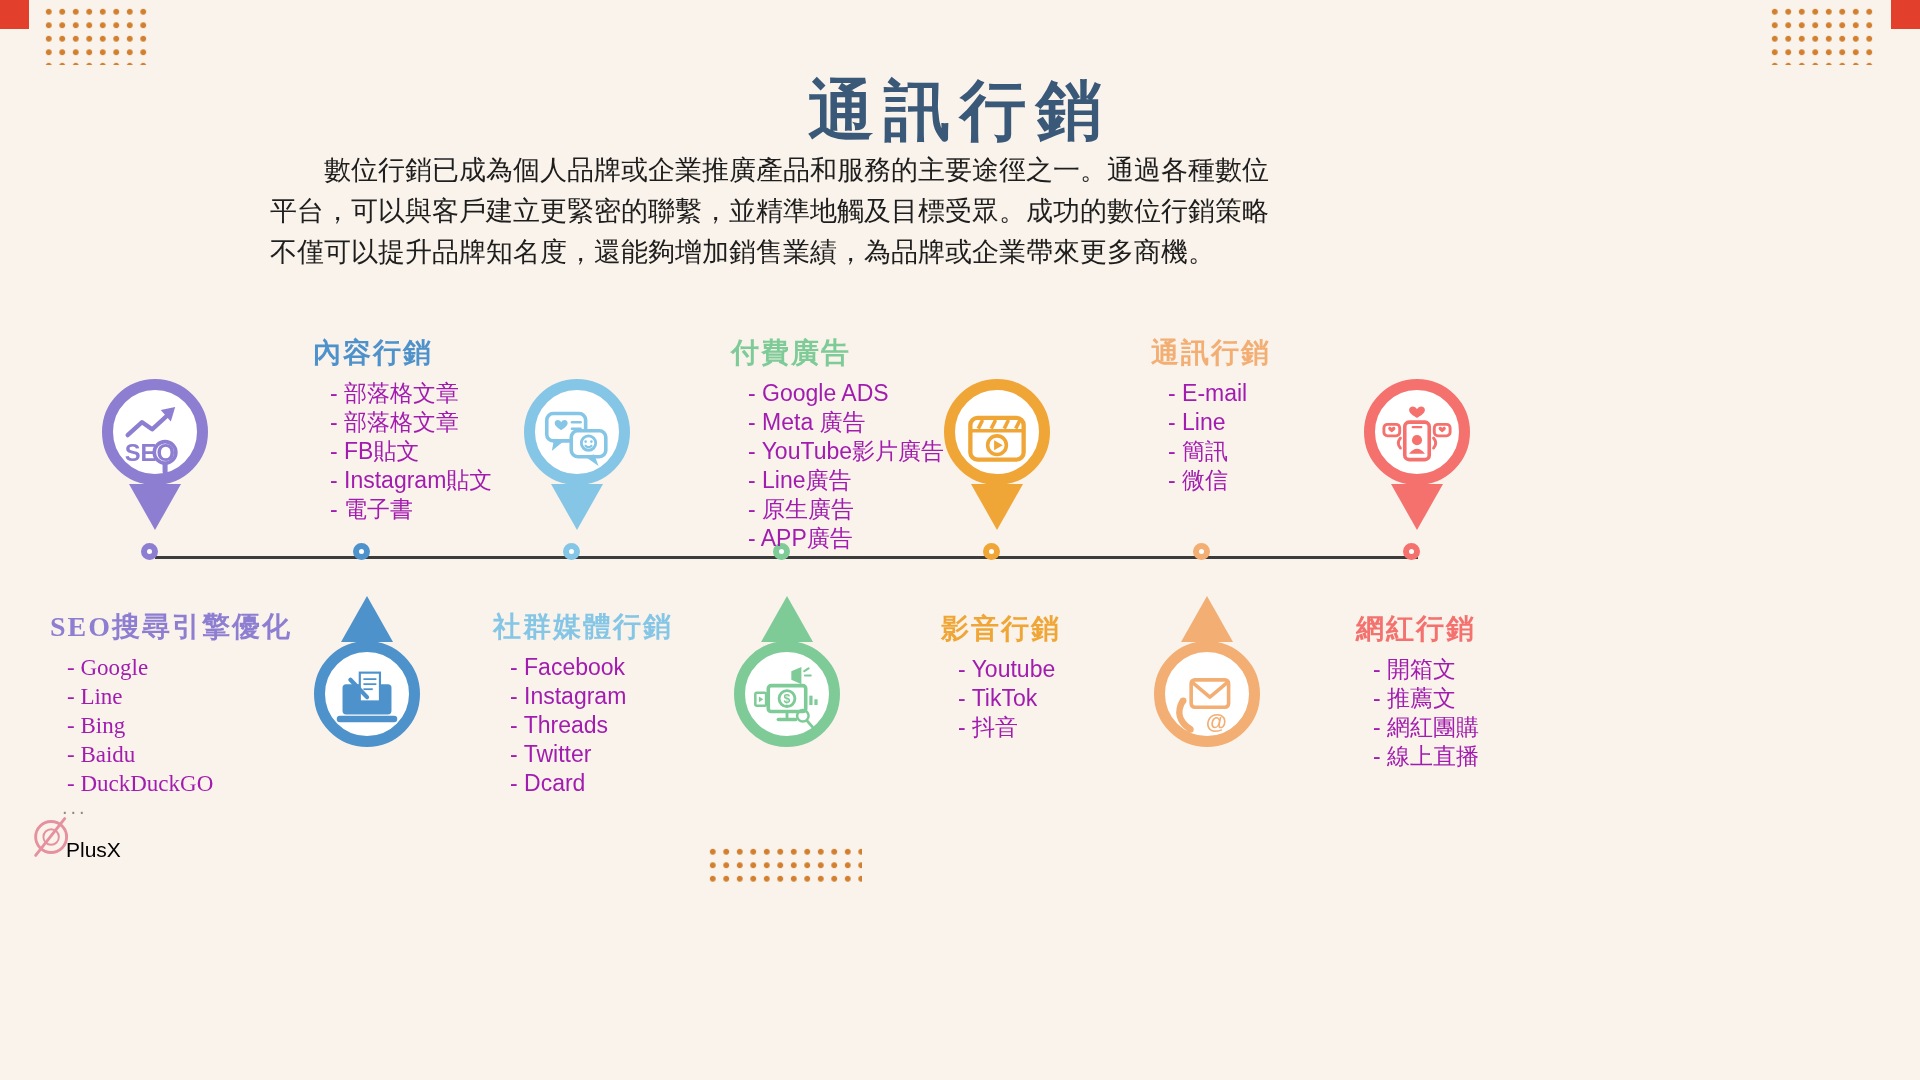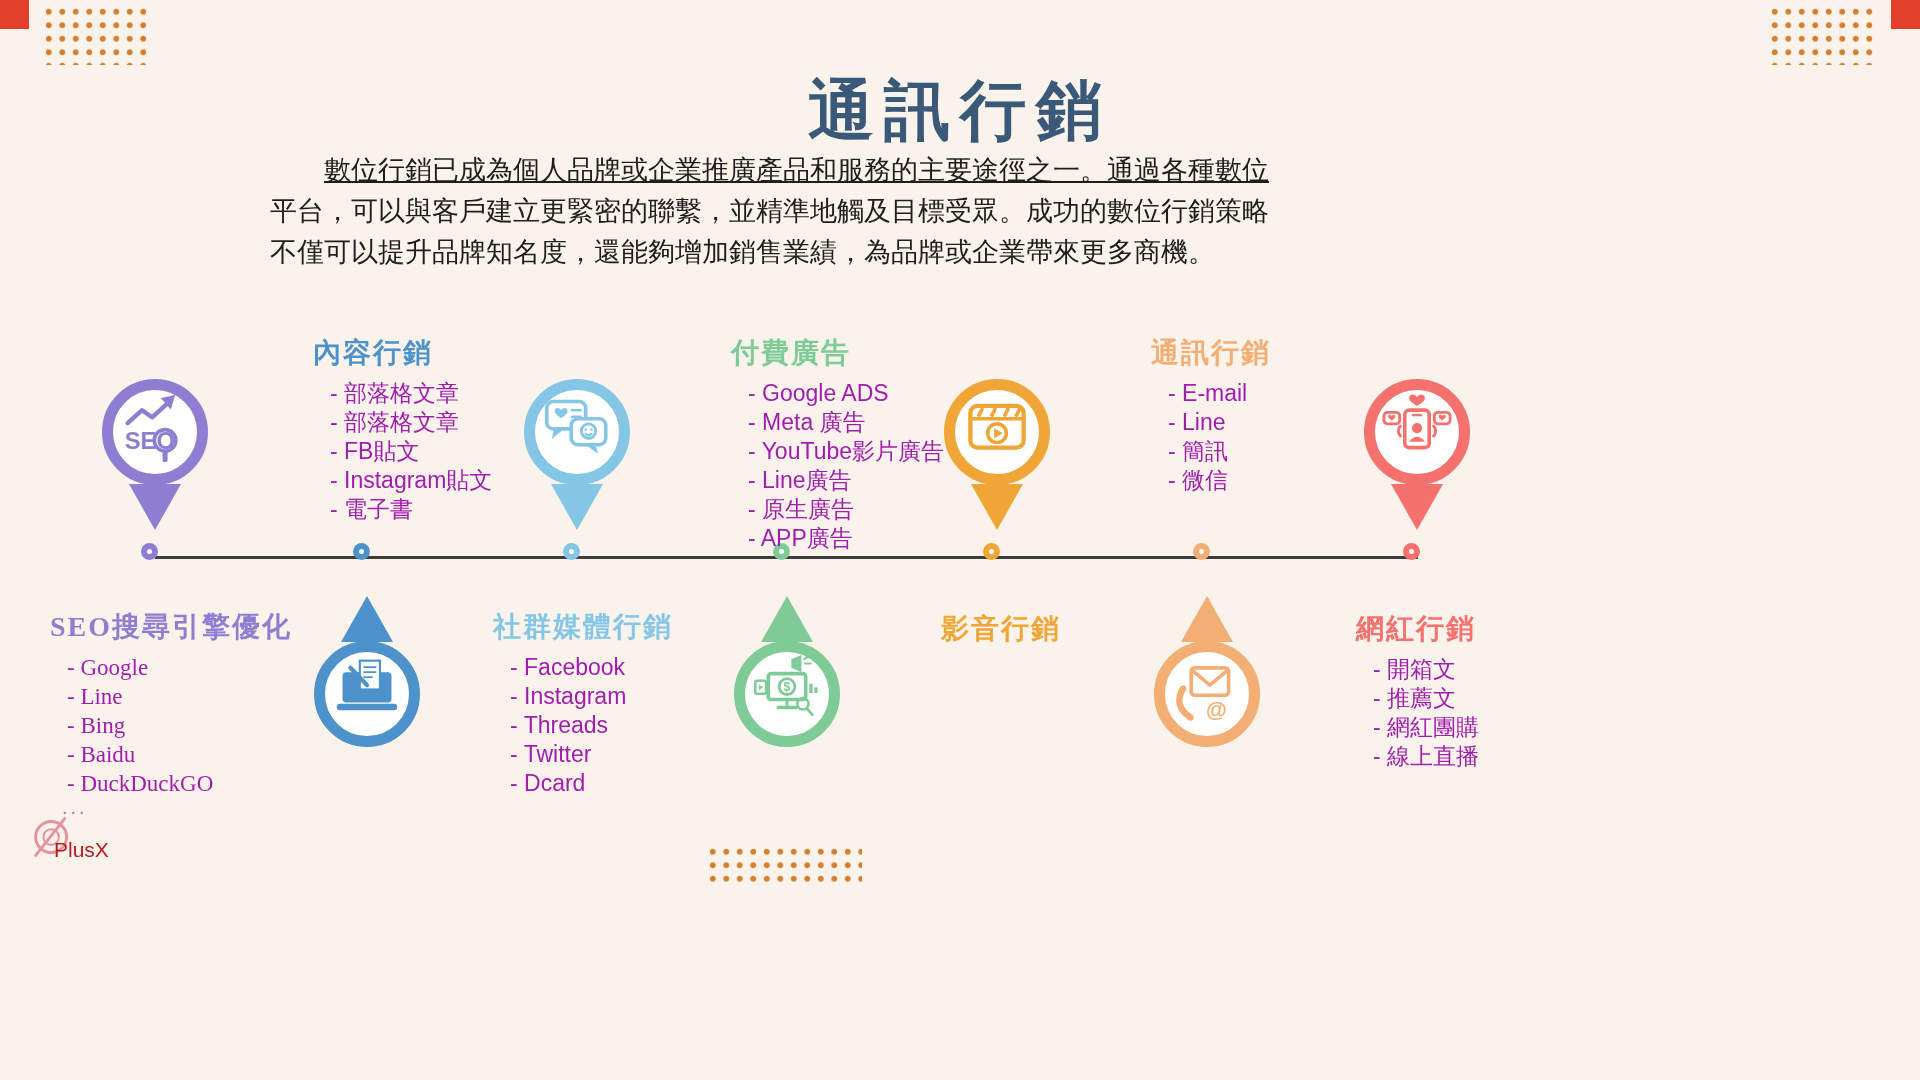--- a/index.html
+++ b/index.html
@@ -27,35 +27,35 @@
   .title {
     position:absolute; top:66px; left:0; width:100%; text-align:center;
     font-family:"Liberation Serif", serif;
     font-size:66px; font-weight:900; letter-spacing:10px; color:#3A5878;
   }
   .intro {
     position:absolute; left:270px; top:150px; width:1020px;
     font-family:"Liberation Serif", serif;
     font-size:27px; line-height:41px; color:#1E1E1E;
   }
-  .intro .indent { text-indent:54px;text-decoration:underline; }
+  .intro .indent { text-indent:54px; }
 
   
   .timeline-line { position:absolute; left:155px; top:556px; width:1263px; height:3px; background:#3C3C3C; }
   .node {
     position:absolute; top:543px; width:17px; height:17px;
     border:6px solid var(--c,#999); border-radius:50%; background:#ffffff;
   }
 
   
   .pin { position:absolute; width:128px; height:128px; color:var(--c,#999); }
   .pin-circle {
     position:absolute; left:0; top:0; width:106px; height:106px; margin:11px;
     border:11px solid var(--c,#999); border-radius:50%; background:#fff;
-    display:flex; align-items:flex-start; justify-content:center; z-index:2;
+    display:flex; align-items:flex-end; justify-content:center; z-index:2;
   }
   .pin-circle svg { width:72px; height:72px; display:block; }
   .pin .tail { position:absolute; left:38px; width:0; height:0; z-index:1; }
   .pin-down .tail {
     top:116px;
     border-left:26px solid transparent; border-right:26px solid transparent;
     border-top:46px solid var(--c,#999);
   }
   .pin-up .tail {
     top:-34px;
@@ -69,21 +69,21 @@
     font-size:28px; font-weight:bold; letter-spacing:2px; color:var(--c,#444);
     margin-bottom:7px;
   }
   .cat-items { padding-left:17px; font-size:23px; line-height:29px; color:#a21caf; }
   .cat-items div { white-space:nowrap; }
 
   
   .logo { position:absolute; left:26px; top:800px; width:120px; height:80px; }
   .logo-dots { position:absolute; left:36px; top:-4px; font-size:20px; letter-spacing:3px; color:#8a8a8a; }
   .logo-mark { position:absolute; left:0; top:8px; width:58px; height:58px; }
-  .logo-text { position:absolute; left:28px; top:38px; font-size:21px; color:#b91c1c; }
+  .logo-text { position:absolute; left:40px; top:38px; font-size:21px; color:#000000; }
 </style>
 </head>
 <body>
 
 <div class="canvas">
 
   <div class="corner-sq tl"></div>
   <div class="dots dots-tl"></div>
   <div class="dots dots-tr"></div>
   <div class="corner-sq tr"></div>
@@ -263,20 +263,25 @@
         <div>- Meta 廣告</div>
         <div>- YouTube影片廣告</div>
         <div>- Line廣告</div>
         <div>- 原生廣告</div>
         <div>- APP廣告</div>
       </div>
   </div>
 
   <div class="cat-block" style="left: 941px; top: 610px; --c: #F0A636;">
     <div class="cat-title">影音行銷</div>
+    <div class="cat-items">
+        <div>- Youtube</div>
+        <div>- TikTok</div>
+        <div>- 抖音</div>
+      </div>
   </div>
 
   <div class="cat-block" style="left: 1151px; top: 334px; --c: #F3AE74;">
     <div class="cat-title">通訊行銷</div>
     <div class="cat-items">
         <div>- E-mail</div>
         <div>- Line</div>
         <div>- 簡訊</div>
         <div>- 微信</div>
       </div>

